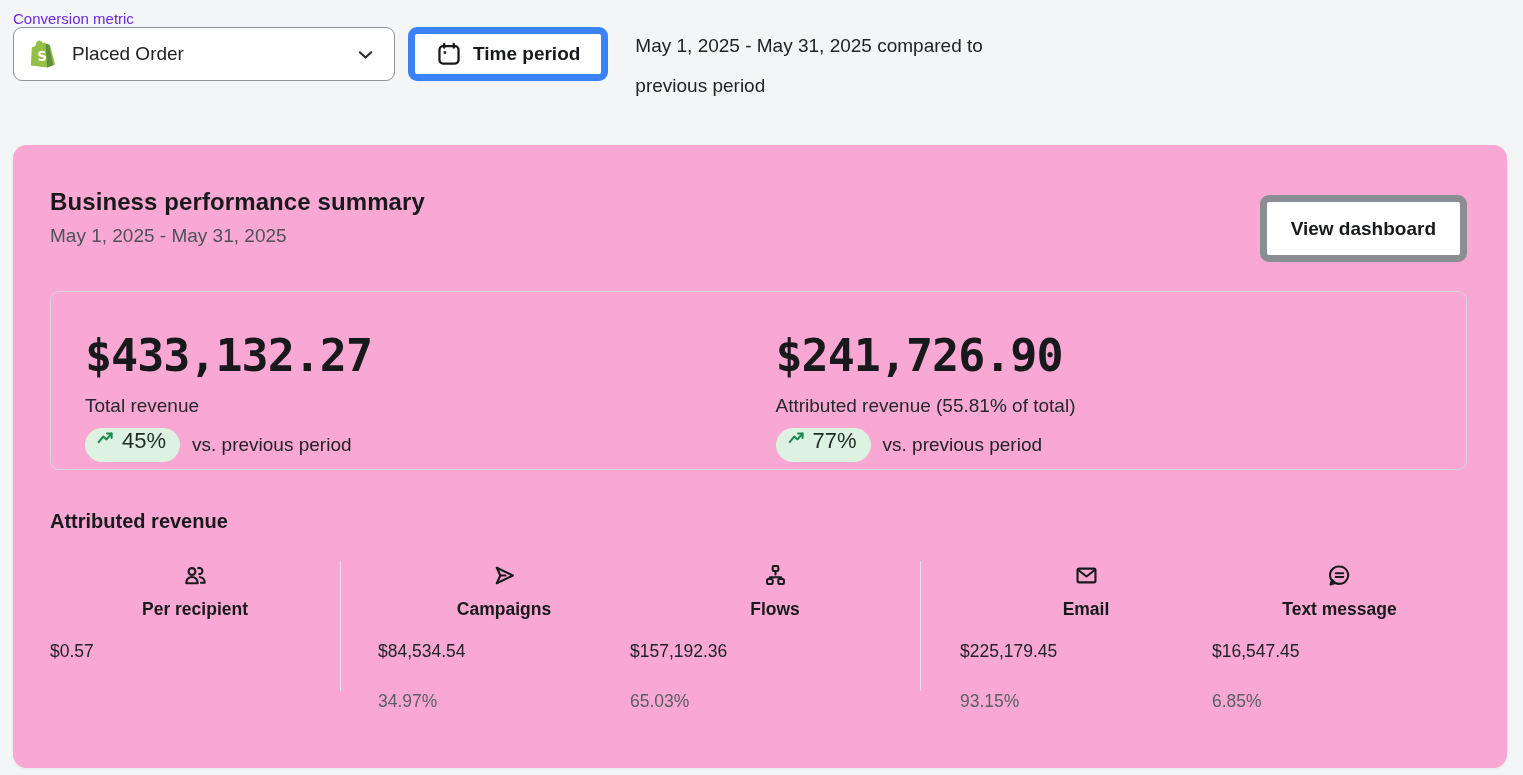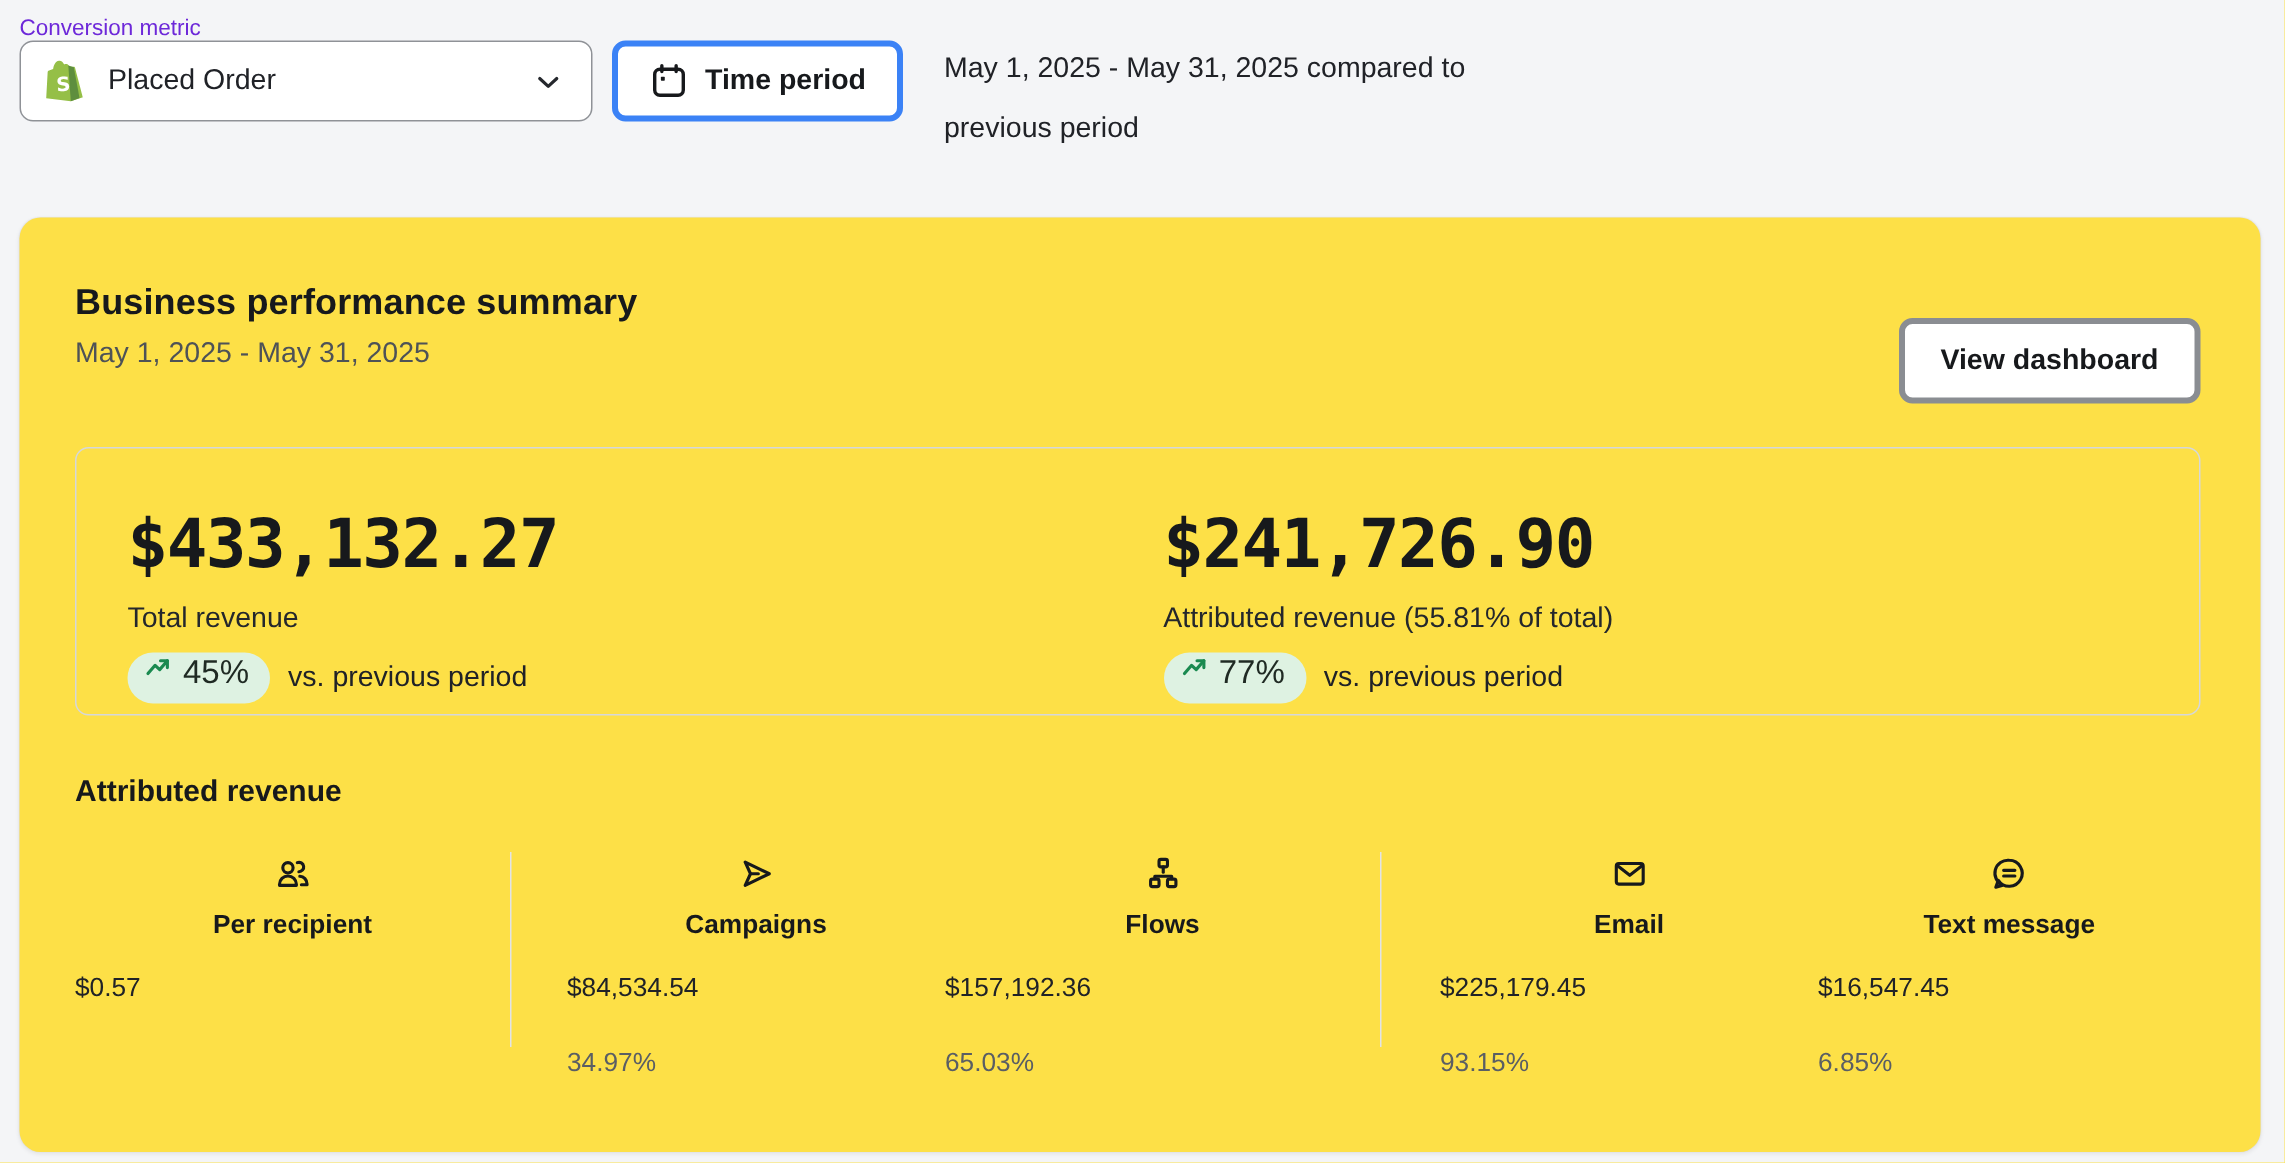--- a/index.html
+++ b/index.html
@@ -14,36 +14,36 @@
   .top-label { font-size:15px; color:#6d28d9; }
   .controls { display:flex; align-items:flex-start; gap:13px; }
   .select-btn {
     width:382px; height:54px; background:#fff;
     border:1px solid #8f9297; border-radius:9px;
     display:flex; align-items:center; padding:0 18px 0 16px;
     cursor:pointer;
   }
   .select-btn .lbl { font-size:19px; color:#202227; margin-left:13px; flex:1; }
   .btn {
-    height:54px; background:#fff; border:4px solid #3b82f6; border-radius:9px;
+    height:54px; background:#fff; border:7px solid #3b82f6; border-radius:9px;
     display:flex; align-items:center; gap:11px; padding:0 21px;
     font-size:19px; font-weight:700; color:#17191c; cursor:pointer;
   }
   .date-note { font-size:19px; line-height:40px; color:#202227; width:400px; margin-left:14px; margin-top:-1px; }
 
   .card {
     margin:39px 16px 0 13px; width:1494px; height:623px;
-    background:#fde047; border-radius:14px;
+    background:#f9a8d4; border-radius:14px;
     box-shadow:0 1px 3px rgba(20,24,31,.08), 0 0 1px rgba(20,24,31,.06);
     padding:43px 40px 0 37px;
   }
   .card-head { display:flex; justify-content:space-between; align-items:flex-start; }
   .card-title { font-size:24px; font-weight:700; color:#17191c; letter-spacing:.1px; }
   .card-sub { font-size:19px; color:#4e5257; margin-top:9px; }
-  .btn.view { height:57px; padding:0 24px; border-color:#8a8d92; margin-top:24px; }
+  .btn.view { height:67px; padding:0 24px; border-color:#8a8d92; margin-top:7px; }
 
   .stat-box {
     margin-top:29px; border:1px solid #d5d7db; border-radius:9px;
     display:flex; padding:37px 0 0 34px; height:179px;
   }
   .stat { width:706px; }
   .stat-value {
     font-family:"DejaVu Sans Mono", monospace; font-weight:700;
     font-size:45px; color:#17191c; letter-spacing:-1px;
   }

